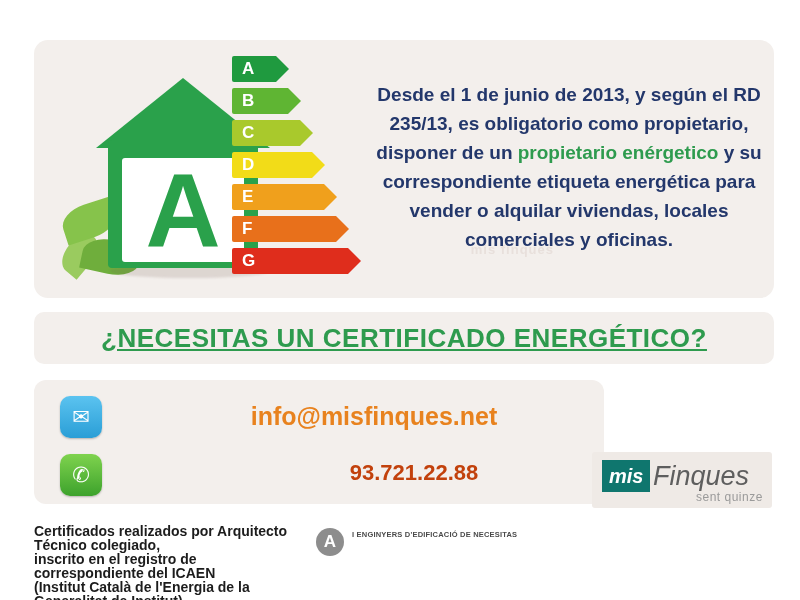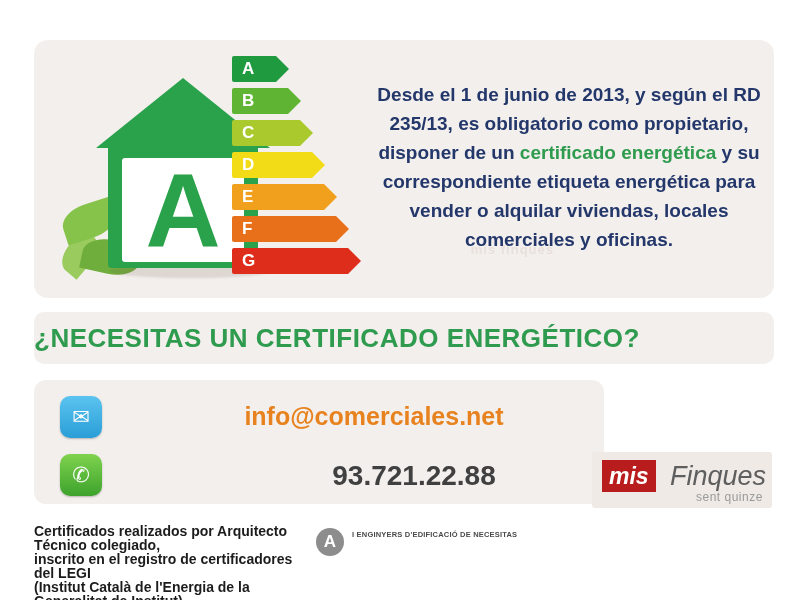--- a/index.html
+++ b/index.html
@@ -172,24 +172,26 @@
     height: 52px;
     background: #f3efec;
     border-radius: 10px;
   }
   .question-text {
     position: absolute;
     left: 0; top: 0;
     width: 740px;
     height: 52px;
     line-height: 52px;
+    text-align: center;
     font-size: 26px;
     font-weight: bold;
     color: #2e9b4e;
     letter-spacing: 0.5px;
+    text-decoration: underline;
   }
 
   
   .contact {
     position: absolute;
     left: 34px;
     top: 380px;
     width: 570px;
     height: 124px;
     background: #f3efec;
@@ -223,50 +225,50 @@
     color: #e8821e;
     font-size: 25px;
     font-weight: bold;
   }
   .phone-text {
     position: absolute;
     left: 180px;
     top: 80px;
     width: 400px;
     text-align: center;
-    color: #404040;
-    font-size: 28px;
+    color: #c2410c;
+    font-size: 22px;
     font-weight: bold;
   }
 
   
   .logo {
     position: absolute;
     left: 592px;
     top: 452px;
     width: 180px;
     height: 56px;
     background: #efeae6;
     border-radius: 3px;
   }
   .logo-mis {
     position: absolute;
     left: 10px;
     top: 8px;
-    background: #b91c1c;
+    background: #0f766e;
     color: #ffffff;
-    font-size: 23px;
+    font-size: 20px;
     font-weight: bold;
     padding: 0 7px;
     line-height: 32px;
     font-style: italic;
   }
   .logo-finques {
     position: absolute;
-    left: 78px;
+    left: 61px;
     top: 8px;
     color: #5e5e5e;
     font-size: 27px;
     line-height: 32px;
     font-style: italic;
   }
   .logo-tag {
     position: absolute;
     left: 104px;
     top: 38px;
@@ -340,47 +342,47 @@
     <div class="scale" id="energy-scale">
         <div class="band" style="top: 0px; left: 0px; width: 44px; background: rgb(31, 154, 63); color: rgb(31, 154, 63);"><span style="color: rgb(255, 255, 255);">A</span></div>
         <div class="band" style="top: 32px; left: 0px; width: 56px; background: rgb(95, 181, 51); color: rgb(95, 181, 51);"><span style="color: rgb(255, 255, 255);">B</span></div>
         <div class="band" style="top: 64px; left: 0px; width: 68px; background: rgb(169, 201, 44); color: rgb(169, 201, 44);"><span style="color: rgb(255, 255, 255);">C</span></div>
         <div class="band" style="top: 96px; left: 0px; width: 80px; background: rgb(242, 220, 24); color: rgb(242, 220, 24);"><span style="color: rgb(255, 255, 255);">D</span></div>
         <div class="band" style="top: 128px; left: 0px; width: 92px; background: rgb(240, 160, 28); color: rgb(240, 160, 28);"><span style="color: rgb(255, 255, 255);">E</span></div>
         <div class="band" style="top: 160px; left: 0px; width: 104px; background: rgb(232, 112, 27); color: rgb(232, 112, 27);"><span style="color: rgb(255, 255, 255);">F</span></div>
         <div class="band" style="top: 192px; left: 0px; width: 116px; background: rgb(223, 45, 28); color: rgb(223, 45, 28);"><span style="color: rgb(255, 255, 255);">G</span></div>
       </div>
 
-    <div class="hero-text" id="hero-text"><span>Desde el 1 de junio de 2013, y según el RD 235/13, es obligatorio como propietario, disponer de un </span><span class="hl-green">certificado energética</span><span> y su correspondiente etiqueta energética para vender o alquilar viviendas, locales comerciales y oficinas.</span></div>
+    <div class="hero-text" id="hero-text"><span>Desde el 1 de junio de 2013, y según el RD 235/13, es obligatorio como propietario, disponer de un </span><span class="hl-green">propietario enérgetico</span><span> y su correspondiente etiqueta energética para vender o alquilar viviendas, locales comerciales y oficinas.</span></div>
   </div>
 
   <div class="question">
     <div class="question-text">¿NECESITAS UN CERTIFICADO ENERGÉTICO?</div>
   </div>
 
   <div class="contact">
     <div class="icon-box icon-mail">
       <div class="icon-glyph">✉</div>
     </div>
     <div class="icon-box icon-phone">
       <div class="icon-glyph">✆</div>
     </div>
-    <div class="email-text">info@comerciales.net</div>
+    <div class="email-text">info@misfinques.net</div>
     <div class="phone-text">93.721.22.88</div>
   </div>
 
   <div class="logo">
     <div class="logo-mis">mis</div>
     <div class="logo-finques">Finques</div>
     <div class="logo-tag">sent quinze</div>
   </div>
 
   <div class="footer-left" id="footer-left">
       <div>Certificados realizados por Arquitecto Técnico colegiado,</div>
-      <div>inscrito en el registro de certificadores del LEGI</div>
+      <div>inscrito en el registro de correspondiente del ICAEN</div>
       <div>(Institut Català de l'Energia de la Generalitat de Institut).</div>
     </div>
 
   <div class="coac">
     <div class="coac-mark">A</div>
     <div class="coac-text" id="coac-text">
         <div>I ENGINYERS D'EDIFICACIÓ DE NECESITAS</div>
       </div>
   </div>
 

